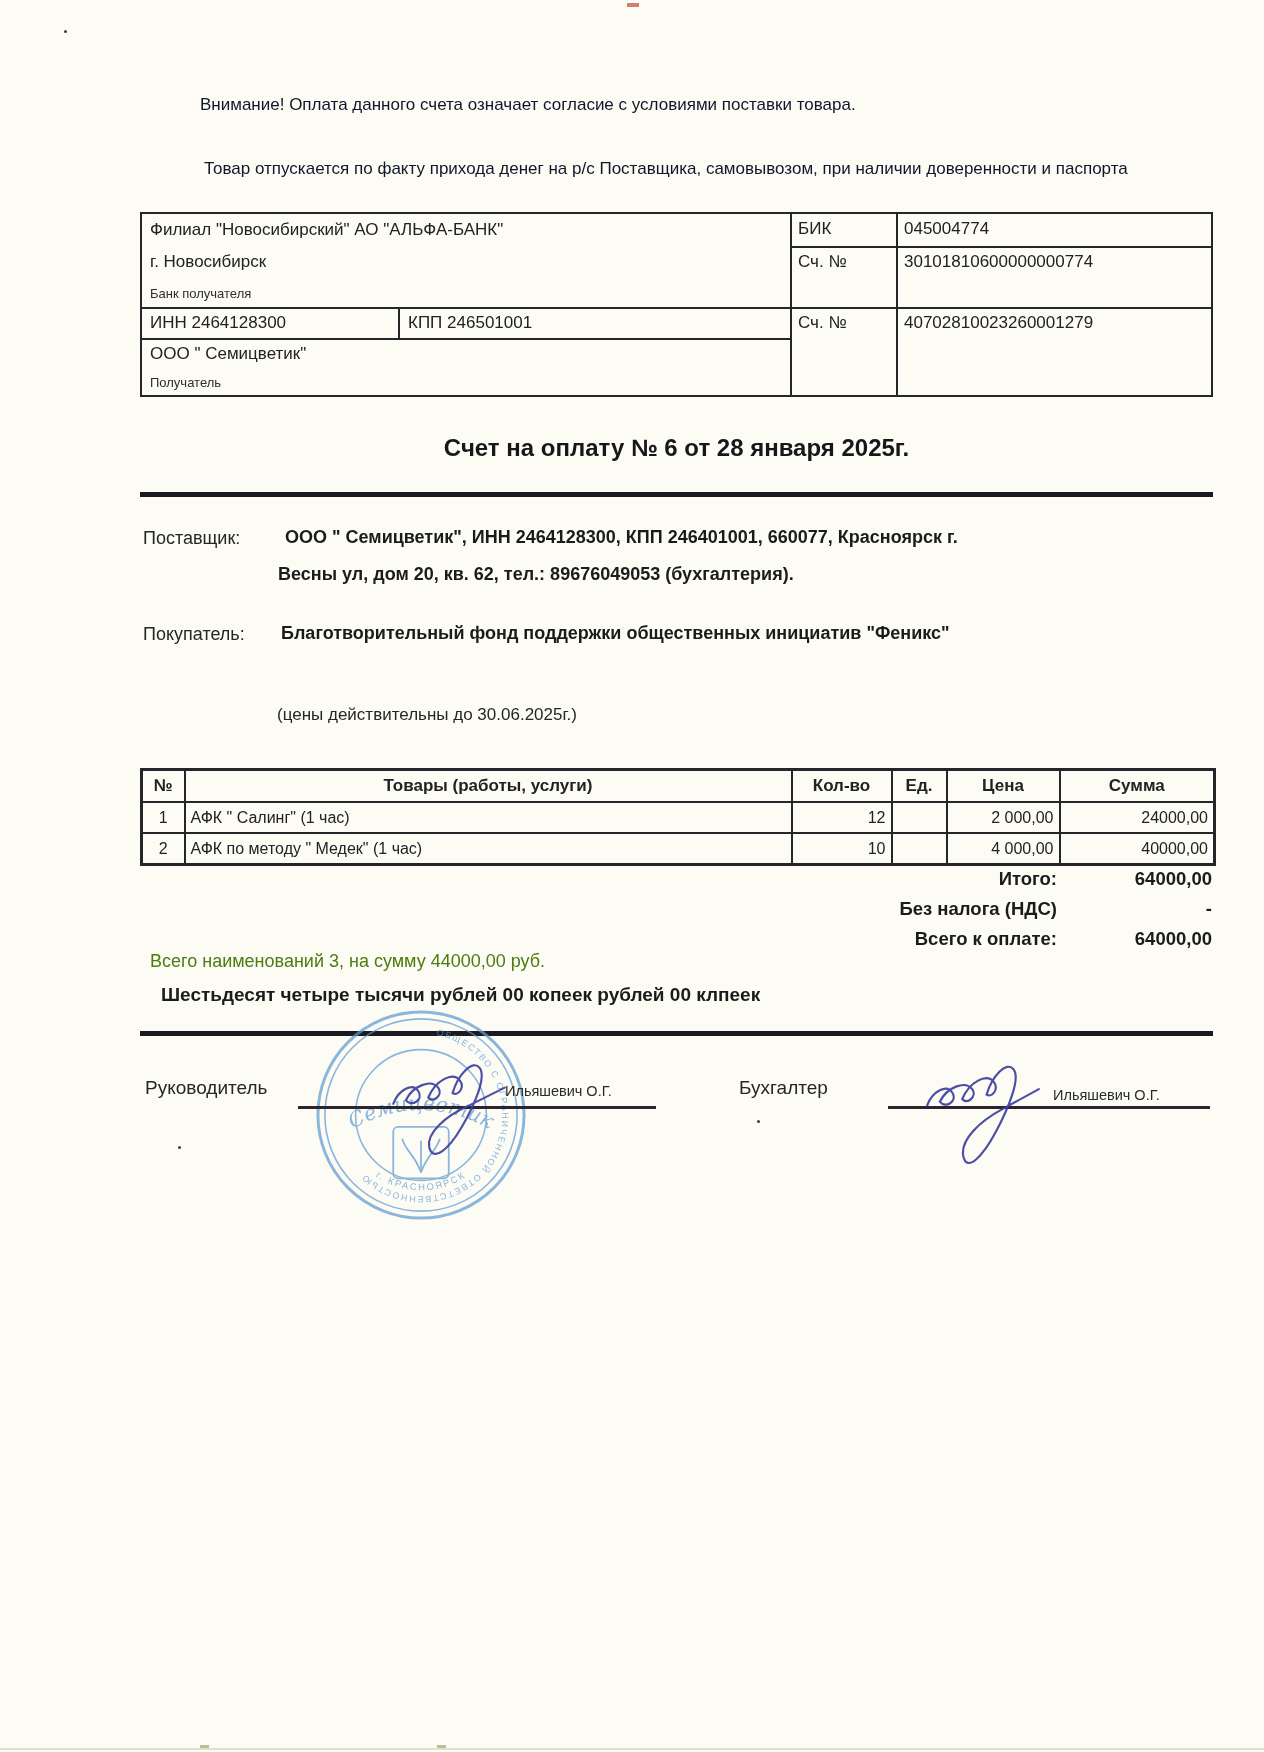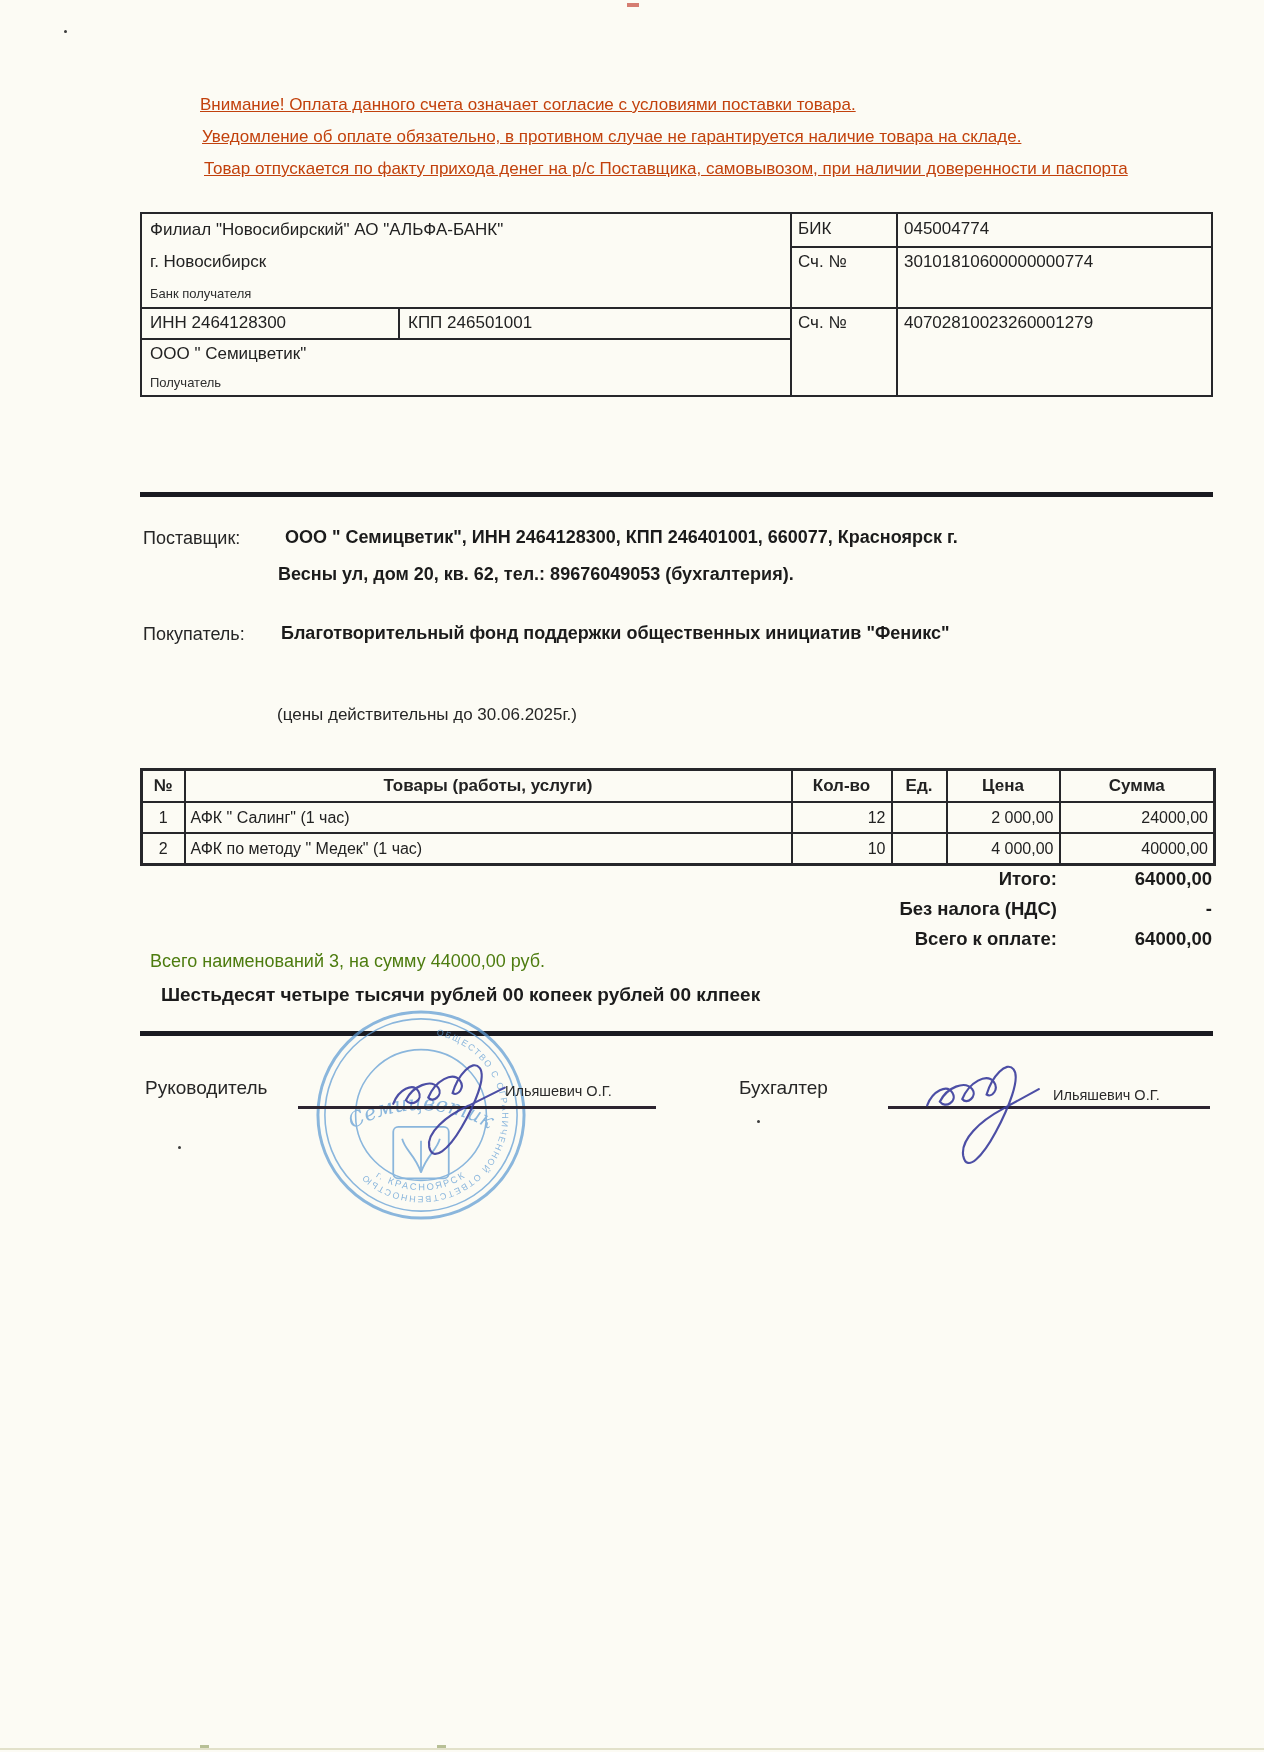--- a/index.html
+++ b/index.html
@@ -2,21 +2,21 @@
 <html><head>
 <meta charset="utf-8">
 <style>
   html,body{margin:0;padding:0;background:#e8e8e4;}
   .page{
     position:relative;width:1264px;height:1752px;margin:0 auto;
     background:#fcfbf4;overflow:hidden;
     font-family:"Liberation Sans",sans-serif;color:#232323;
   }
   .abs{position:absolute;white-space:nowrap;}
-  .notice{font-size:17px;color:#c2410c;text-decoration:underline;}
+  .notice{font-size:17px;color:#0f172a;}
   .bank-box{position:absolute;border:2px solid #26262a;background:transparent;}
   .bline{position:absolute;background:#26262a;}
   .bt{position:absolute;font-size:17px;color:#222;white-space:nowrap;}
   .bt-small{position:absolute;font-size:13px;color:#2e2e2e;white-space:nowrap;}
   .title{font-size:24px;font-weight:700;color:#17171a;text-align:center;}
   .rule{position:absolute;background:#1a1a20;}
   .lbl{font-size:18px;color:#262626;}
   .val-b{font-size:18px;font-weight:700;color:#1b1b1b;}
   .val-r{font-size:17px;color:#262626;}
   table.items{
@@ -44,21 +44,20 @@
 
 <div class="page">
 
   <div class="dot" style="left:64px;top:30px;"></div>
   <div class="edge-mark" style="left:627px;top:3px;width:12px;height:4px;background:#c0392b;opacity:.65;"></div>
   <div class="edge-mark" style="left:0;top:1748px;width:1264px;height:2px;background:#e2e1ca;"></div>
   <div class="edge-mark" style="left:200px;top:1745px;width:9px;height:3px;background:#8a9a57;opacity:.6;"></div>
   <div class="edge-mark" style="left:437px;top:1745px;width:9px;height:3px;background:#8a9a57;opacity:.6;"></div>
 
   <div class="abs notice" style="left:200px;top:95px;">Внимание! Оплата данного счета означает согласие с условиями поставки товара.</div>
-  <div class="abs notice" style="left:202px;top:127px;">Уведомление об оплате обязательно, в противном случае не гарантируется наличие  товара на складе.</div>
   <div class="abs notice" style="left:204px;top:159px;">Товар отпускается по факту прихода денег на р/с  Поставщика, самовывозом, при наличии доверенности и паспорта</div>
 
   <div class="bank-box" style="left:140px;top:212px;width:1069px;height:181px;">
 
     <div class="bline" style="left:648px;top:0;width:2px;height:181px;"></div>
     <div class="bline" style="left:754px;top:0;width:2px;height:181px;"></div>
     <div class="bline" style="left:256px;top:93px;width:2px;height:31px;"></div>
 
     <div class="bline" style="left:648px;top:32px;width:421px;height:2px;"></div>
     <div class="bline" style="left:0;top:93px;width:1069px;height:2px;"></div>
@@ -73,20 +72,21 @@
     <div class="bt-small" style="left:8px;top:161px;">Получатель</div>
 
     <div class="bt" style="left:656px;top:5px;">БИК</div>
     <div class="bt" style="left:762px;top:5px;">045004774</div>
     <div class="bt" style="left:656px;top:38px;">Сч. №</div>
     <div class="bt" style="left:762px;top:38px;">30101810600000000774</div>
     <div class="bt" style="left:656px;top:99px;">Сч. №</div>
     <div class="bt" style="left:762px;top:99px;">40702810023260001279</div>
   </div>
 
+  <div class="abs title" style="left:140px;top:434px;width:1073px;">Счет на оплату № 6 от 28 января 2025г.</div>
 
   <div class="rule" style="left:140px;top:492px;width:1073px;height:5px;"></div>
 
   <div class="abs lbl" style="left:143px;top:528px;">Поставщик:</div>
   <div class="abs val-b" style="left:285px;top:527px;">ООО " Семицветик", ИНН 2464128300, КПП 246401001, 660077, Красноярск г.</div>
   <div class="abs val-b" style="left:278px;top:564px;">Весны ул, дом 20, кв. 62, тел.: 89676049053 (бухгалтерия).</div>
 
   <div class="abs lbl" style="left:143px;top:624px;">Покупатель:</div>
   <div class="abs val-b" style="left:281px;top:623px;">Благотворительный фонд поддержки общественных инициатив "Феникс"</div>
   <div class="abs val-r" style="left:277px;top:687px;margin-top:18px;">(цены действительны до 30.06.2025г.)</div>

